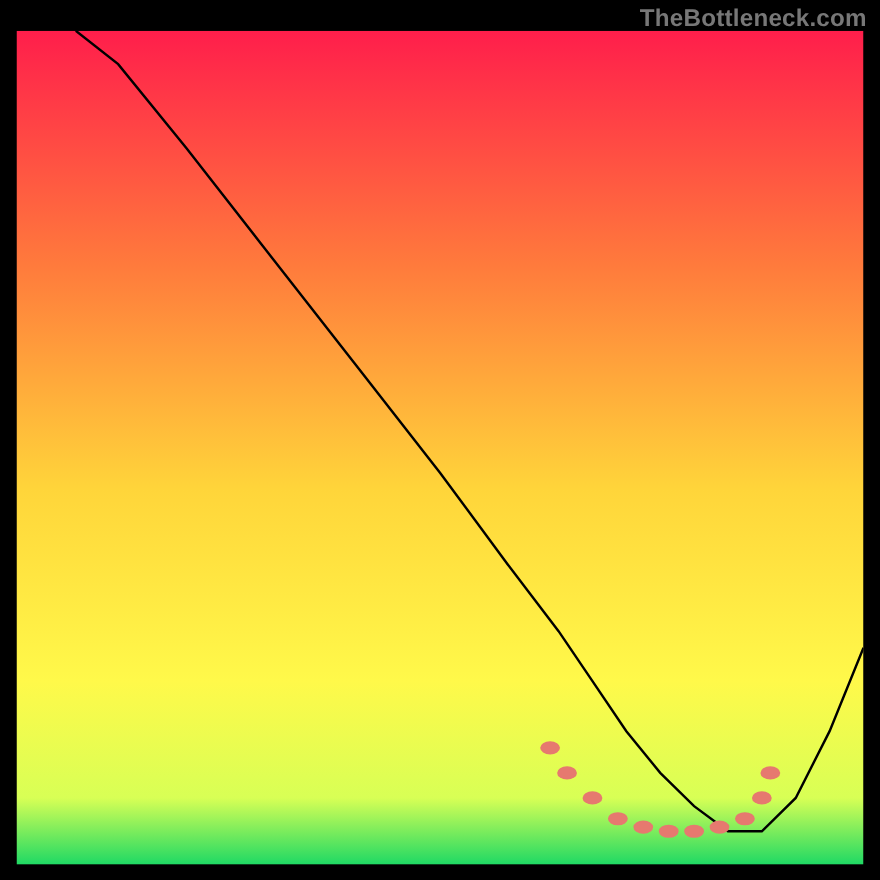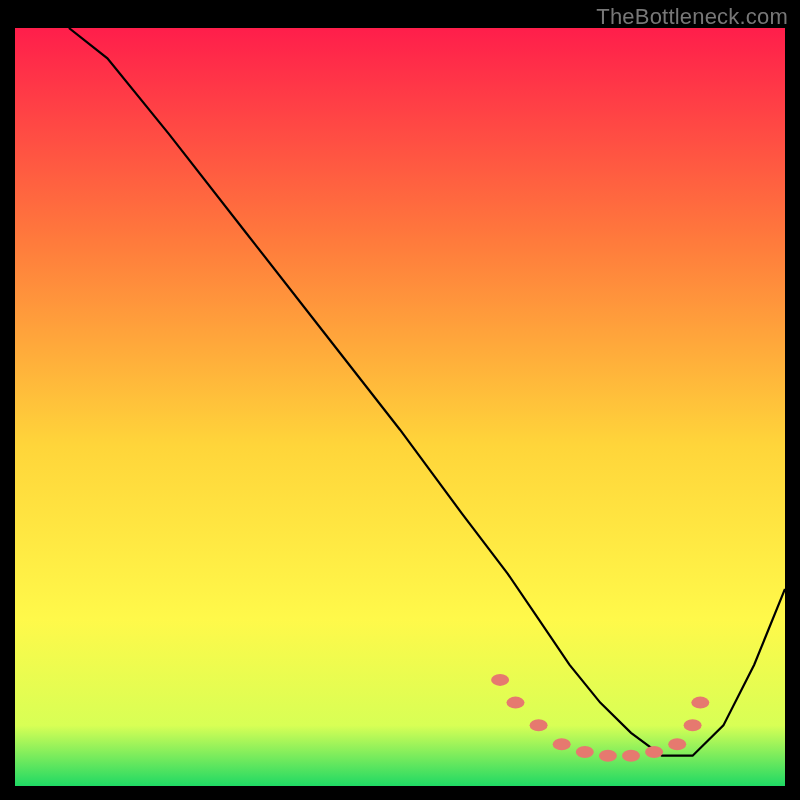--- a/index.html
+++ b/index.html
@@ -25,21 +25,21 @@
     top: 0;
     width: 770px;
     height: 758px;
   }
   .watermark {
     position: absolute;
     top: 4px;
     right: 12px;
     color: #777;
     font-size: 22px;
-    font-weight: 400;
+    font-weight: 700;
     letter-spacing: 0.2px;
   }
 </style>
 </head>
 <body>
 
 <div class="watermark">TheBottleneck.com</div>
 
 <div class="frame">
   <svg class="plot" viewBox="0 0 770 758" preserveAspectRatio="none">

